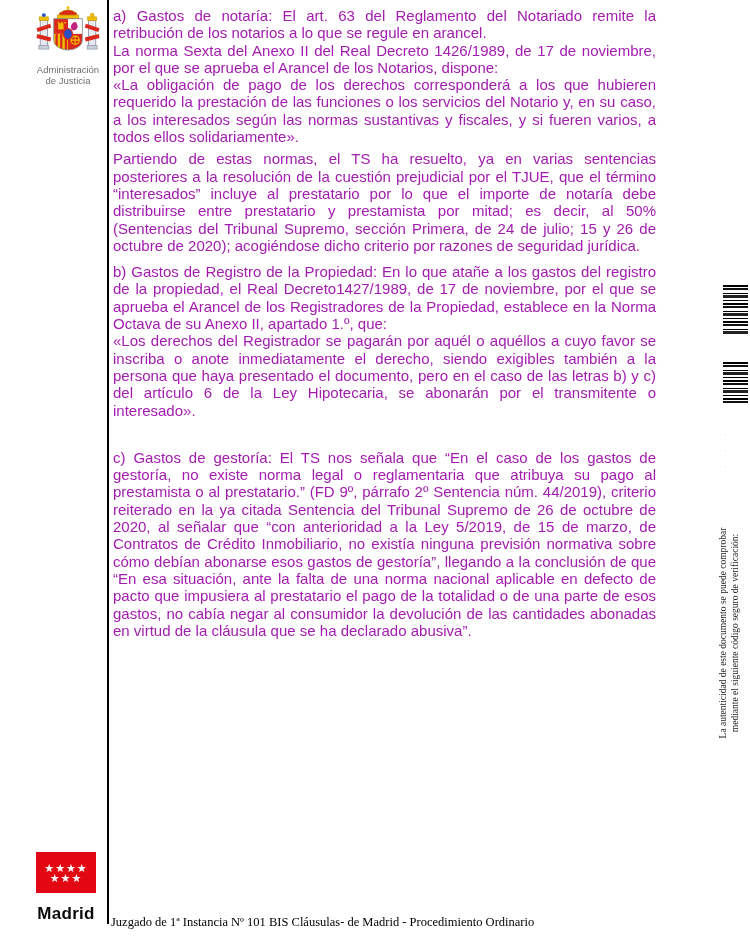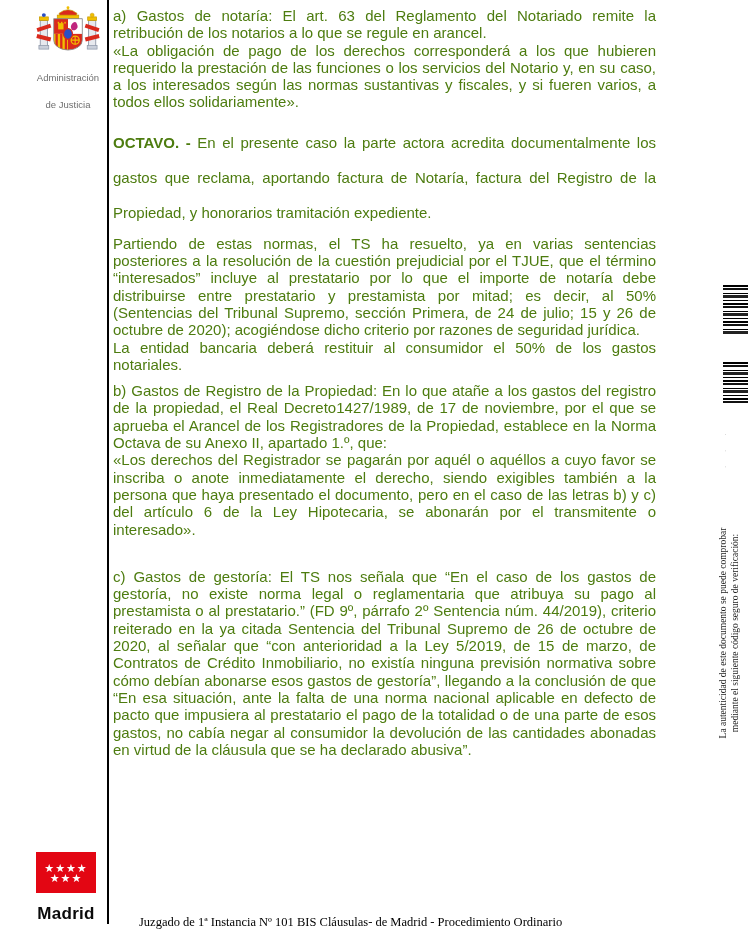--- a/index.html
+++ b/index.html
@@ -11,21 +11,21 @@
     overflow: hidden;
   }
 
   
   .coat-wrap {
     position: absolute; left: 28px; top: 6px; width: 80px;
     text-align: center;
   }
   .org-name {
     font-size: 9.5px; line-height: 10.5px; color: #6f6f6f;
-    margin-top: 9px; font-family: "Liberation Sans", sans-serif;
+    margin-top: 1px; font-family: "Liberation Sans", sans-serif;
   }
 
   .madrid-wrap {
     position: absolute; left: 34px; top: 852px; width: 64px;
     text-align: center;
   }
   .madrid-flag {
     width: 60px; height: 41px; margin: 0 auto;
     background: #e30613;
     display: flex; flex-direction: column; justify-content: center;
@@ -39,33 +39,33 @@
 
   
   .divider {
     position: absolute; left: 107px; top: 0; width: 2px; height: 924px;
     background: #000;
   }
 
   
   .main {
     position: absolute; left: 113px; top: 7px; width: 543px;
-    color: #4d7c0f;
+    color: #a21caf;
   }
   .para {
     margin: 0; text-align: justify;
     font-size: 15px; line-height: 17.3px;
   }
   .para.double { line-height: 35px; }
   .para strong { font-weight: bold; }
 
   .footer {
     position: absolute; left: 111px; top: 915px;
     font-family: "Liberation Serif", serif;
-    font-size: 12.5px; color: #000; white-space: nowrap; margin-left: 28px;
+    font-size: 12.5px; color: #000; white-space: nowrap;
   }
 
   
   .barcode {
     position: absolute; left: 723px; width: 25px;
     background: repeating-linear-gradient(
       to bottom,
       #000 0 2px, #fff 2px 3px,
       #111 3px 5px, #fff 5px 8px,
       #000 8px 9px, #fff 9px 10px,
@@ -136,39 +136,38 @@
       <rect x="34.4" y="31" width="2.6" height="19" fill="#da291c"></rect>
 
       <circle cx="46" cy="38" r="4.5" fill="none" stroke="#f1bf00" stroke-width="1.4"></circle>
       <path d="M41.5,38 h9 M46,33.5 v9" stroke="#f1bf00" stroke-width="1.2"></path>
     </g>
     <path d="M22,14 h32 v24 a16,11 0 0 1 -16,11 a16,11 0 0 1 -16,-11 z" fill="none" stroke="#8a8a8a" stroke-width="1"></path>
 
     <ellipse cx="38" cy="31" rx="5" ry="6" fill="#2a4fc4" stroke="#da291c" stroke-width="1.4"></ellipse>
   </svg>
   <div class="org-name">Administración</div>
-  <div class="org-name" style="margin-top:16px;">de Justicia</div>
+  <div class="org-name" style="margin-top:0;">de Justicia</div>
 </div>
 
 <div class="madrid-wrap">
   <div class="madrid-flag">
     <div class="stars-row">★★★★</div>
     <div class="stars-row">★★★</div>
   </div>
   <div class="madrid-label">Madrid</div>
 </div>
 
 <div class="divider"></div>
 
 <div class="main">
     <p class="para normal">a) Gastos de notaría: El art. 63 del Reglamento del Notariado remite la retribución de los notarios a lo que se regule en arancel.</p>
+    <p class="para normal">La norma Sexta del Anexo II del Real Decreto 1426/1989, de 17 de noviembre, por el que se aprueba el Arancel de los Notarios, dispone:</p>
     <p class="para normal">«La obligación de pago de los derechos corresponderá a los que hubieren requerido la prestación de las funciones o los servicios del Notario y, en su caso, a los interesados según las normas sustantivas y fiscales, y si fueren varios, a todos ellos solidariamente».</p>
-    <p class="para double" style="margin-top: 14px;"><strong>OCTAVO. - </strong>En el presente caso la parte actora acredita documentalmente los gastos que reclama, aportando factura de Notaría, factura del Registro de la Propiedad, y honorarios tramitación expediente.</p>
     <p class="para normal" style="margin-top: 5px;">Partiendo de estas normas, el TS ha resuelto, ya en varias sentencias posteriores a la resolución de la cuestión prejudicial por el TJUE, que el término “interesados” incluye al prestatario por lo que el importe de notaría debe distribuirse entre prestatario y prestamista por mitad; es decir, al 50% (Sentencias del Tribunal Supremo, sección Primera, de 24 de julio; 15 y 26 de octubre de 2020); acogiéndose dicho criterio por razones de seguridad jurídica.</p>
-    <p class="para normal">La entidad bancaria deberá restituir al consumidor el 50% de los gastos notariales.</p>
     <p class="para normal" style="margin-top: 9px;">b) Gastos de Registro de la Propiedad: En lo que atañe a los gastos del registro de la propiedad, el Real Decreto1427/1989, de 17 de noviembre, por el que se aprueba el Arancel de los Registradores de la Propiedad, establece en la Norma Octava de su Anexo II, apartado 1.º, que:</p>
     <p class="para normal">«Los derechos del Registrador se pagarán por aquél o aquéllos a cuyo favor se inscriba o anote inmediatamente el derecho, siendo exigibles también a la persona que haya presentado el documento, pero en el caso de las letras b) y c) del artículo 6 de la Ley Hipotecaria, se abonarán por el transmitente o interesado».</p>
     <p class="para normal" style="margin-top: 30px;">c) Gastos de gestoría: El TS nos señala que “En el caso de los gastos de gestoría, no existe norma legal o reglamentaria que atribuya su pago al prestamista o al prestatario.” (FD 9º, párrafo 2º Sentencia núm. 44/2019), criterio reiterado en la ya citada Sentencia del Tribunal Supremo de 26 de octubre de 2020, al señalar que “con anterioridad a la Ley 5/2019, de 15 de marzo, de Contratos de Crédito Inmobiliario, no existía ninguna previsión normativa sobre cómo debían abonarse esos gastos de gestoría”, llegando a la conclusión de que “En esa situación, ante la falta de una norma nacional aplicable en defecto de pacto que impusiera al prestatario el pago de la totalidad o de una parte de esos gastos, no cabía negar al consumidor la devolución de las cantidades abonadas en virtud de la cláusula que se ha declarado abusiva”.</p>
   </div>
 
 <div class="footer">Juzgado de 1ª Instancia Nº 101 BIS Cláusulas- de Madrid - Procedimiento Ordinario</div>
 
 <div class="barcode barcode-top"></div>
 <div class="barcode barcode-bottom"></div>
 <div class="code-marks">· · ·</div>

